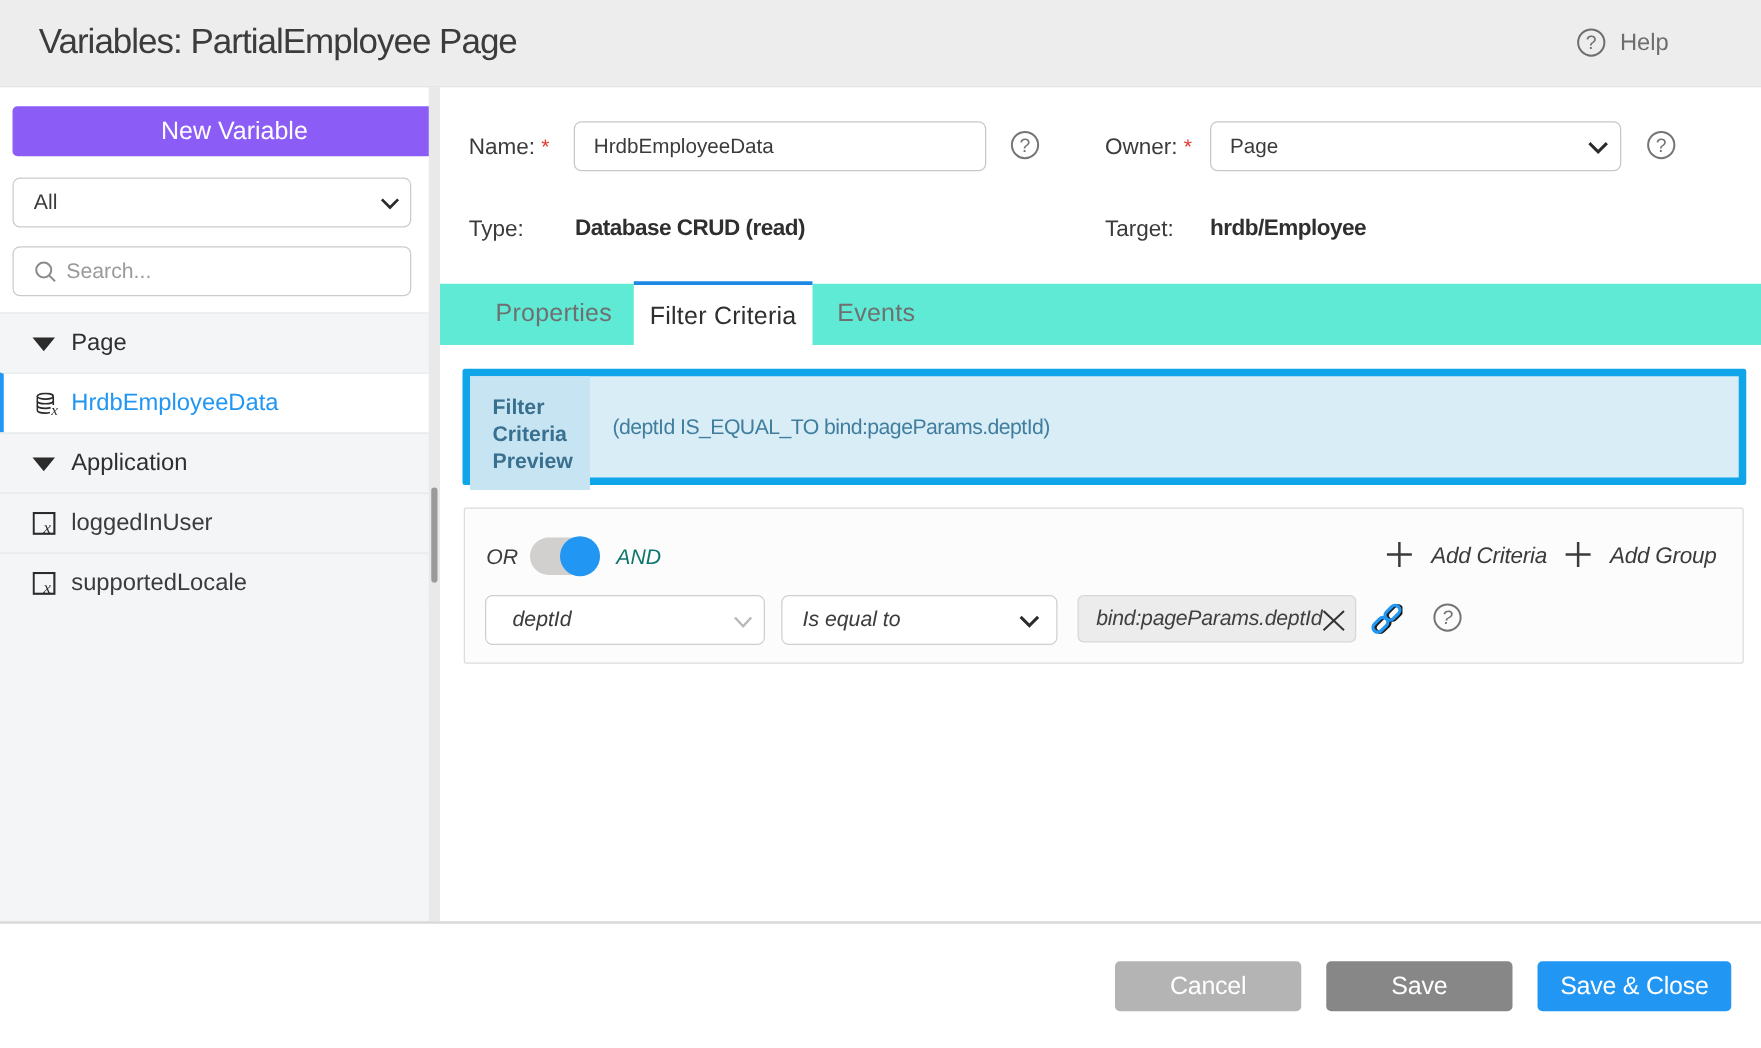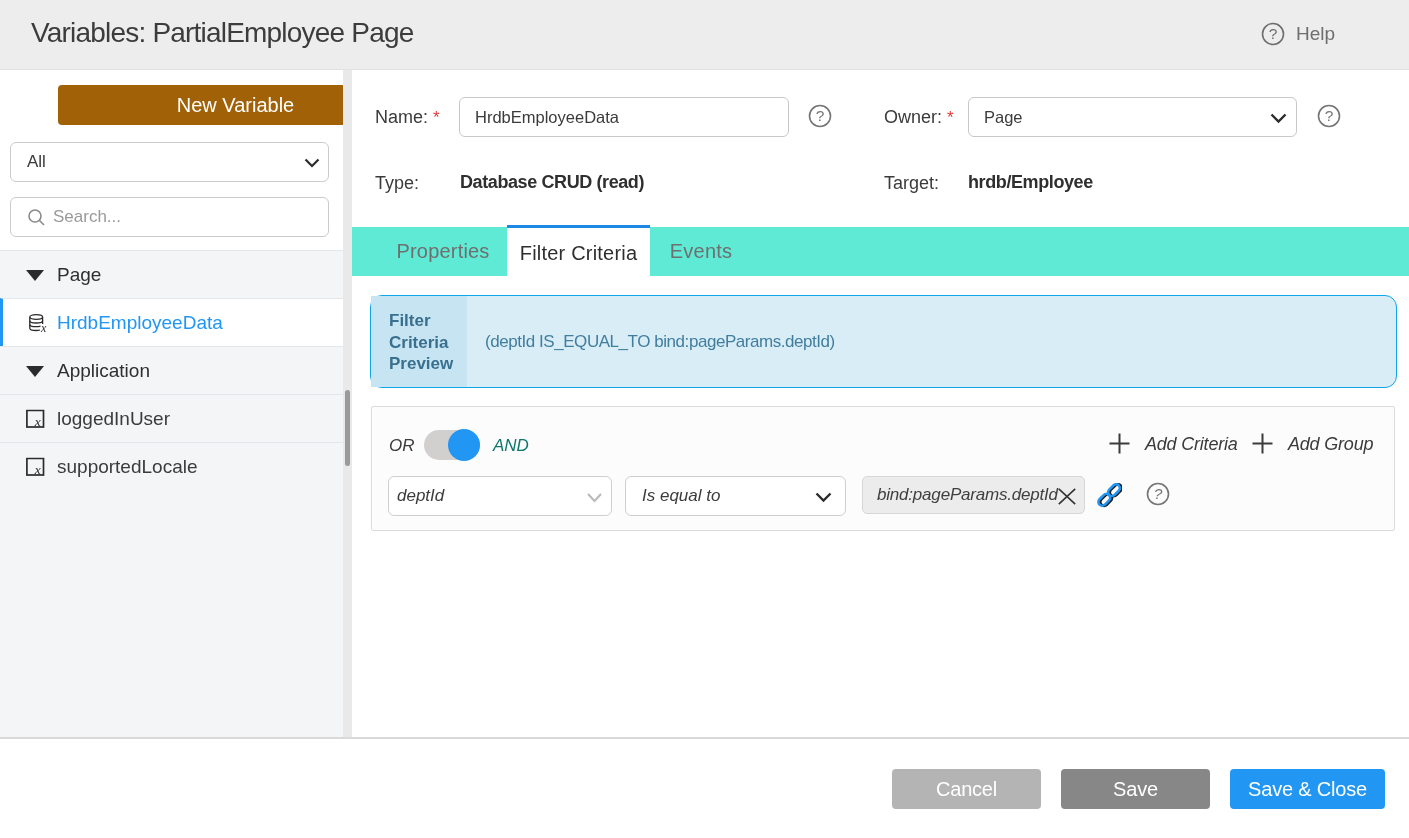--- a/index.html
+++ b/index.html
@@ -5,21 +5,21 @@
 * { margin:0; padding:0; box-sizing:border-box; }
 html,body { width:1409px; height:838px; background:#fff; font-family:"Liberation Sans", sans-serif; overflow:hidden; }
 
 #header { position:absolute; left:0; top:0; width:1409px; height:70px; background:#ededed; border-bottom:1px solid #e2e2e2; }
 #title { position:absolute; left:31px; top:17px; font-size:28px; color:#3c3c3c; letter-spacing:-0.8px; }
 #help { position:absolute; right:74px; top:22px; color:#6e6e6e; font-size:19px; }
 
 #sidebar { position:absolute; left:0; top:70px; width:343px; height:668px; background:#fff; }
 #sb-track { position:absolute; left:343px; top:70px; width:9px; height:668px; background:#e9e9e9; }
 #sb-thumb { position:absolute; left:345px; top:390px; width:5px; height:76px; background:#9a9a9a; border-radius:3px; }
-#newvar { position:absolute; left:10px; top:15px; width:355px; height:40px; background:#a16207; border-radius:4px; color:#fff; font-size:20px; text-align:center; line-height:40px;margin-left:48px; }
+#newvar { position:absolute; left:10px; top:15px; width:355px; height:40px; background:#8b5cf6; border-radius:4px; color:#fff; font-size:20px; text-align:center; line-height:40px; }
 .sel-box { position:absolute; left:10px; width:319px; height:40px; background:#fff; border:1px solid #cbcbcb; border-radius:6px; font-size:17px; color:#3b3b3b; line-height:38px; padding-left:14px; }
 #list { position:absolute; left:0; top:180px; width:343px; height:488px; background:#f3f5f6; border-top:1px solid #e3e7ea; border-bottom:1px solid #e3e7ea; }
 .row { position:relative; width:343px; height:48px; border-top:1px solid #e3e7ea; background:#f3f5f6; }
 .row.sel { background:#fff; border-left:3px solid #2196f3; }
 .rtxt { position:absolute; left:57px; top:50%; transform:translateY(-50%); font-size:19px; color:#3b3b3b; white-space:nowrap; }
 .row.sel .rtxt { left:54px; }
 .grp  { position:absolute; left:57px; top:50%; transform:translateY(-50%); font-size:19px; color:#2f2f2f; white-space:nowrap; }
 .tri { position:absolute; left:26px; top:50%; margin-top:-5px; width:0; height:0; border-left:9px solid transparent; border-right:9px solid transparent; border-top:11px solid #2b2b2b; }
 .ric { position:absolute; left:25px; top:50%; transform:translateY(-50%); }
 
@@ -28,31 +28,31 @@
 .star { color:#e53935; font-size:17px; }
 .inp { position:absolute; height:40px; background:#fff; border:1px solid #c8c8c8; border-radius:6px; font-size:16.5px; color:#3b3b3b; line-height:38px; padding-left:15px; }
 .bval { position:absolute; font-size:18px; font-weight:700; color:#2f2f2f; letter-spacing:-0.4px; }
 .qm { position:absolute; width:24px; height:24px; }
 
 #tabbar { position:absolute; left:0; top:157px; width:1057px; height:49px; background:#5eead4; }
 .tab { position:absolute; top:0; height:49px; font-size:20px; letter-spacing:0.2px; color:#6f6f6f; display:flex; align-items:center; justify-content:center; }
 #tab-active { position:absolute; left:155px; top:155px; width:143px; height:56px; background:#fff; border-top:3px solid #1e88e5; font-size:20px; letter-spacing:0.2px; color:#2f2f2f; display:flex; align-items:flex-start; justify-content:center; }
 #tab-active span { margin-top:14px; }
 
-#preview { position:absolute; left:18px; top:225px; width:1027px; height:93px; background:#d9edf7; border:1px solid #0ea5e9; border-radius:12px; }
+#preview { position:absolute; left:18px; top:225px; width:1027px; height:93px; background:#d9edf7; border:6px solid #0ea5e9; border-radius:2px; }
 #pv-label { position:absolute; left:0; top:0; width:96px; height:91px; background:#c7e4f2; color:#39708f; font-size:17px; font-weight:700; line-height:21.5px; padding:14px 0 0 18px; }
 #pv-text { position:absolute; left:114px; top:50%; transform:translateY(-50%); font-size:17px; letter-spacing:-0.45px; color:#417e9e; }
 
 #critbox { position:absolute; left:19px; top:336px; width:1024px; height:125px; background:#fcfcfc; border:1px solid #dcdcdc; border-radius:2px;font-style:italic; }
 #or { position:absolute; left:17px; top:29px; font-size:17px; color:#3b3b3b; }
 #and { position:absolute; left:121px; top:29px; font-size:17px; color:#0f766e; }
 #toggle { position:absolute; left:52px; top:23px; width:56px; height:30px; background:#d2cfcf; border-radius:15px; }
 #knob { position:absolute; right:0px; top:-1px; width:32px; height:32px; background:#2196f3; border-radius:50%; }
 .addlink { position:absolute; top:27px; font-size:18px; color:#3b3b3b; letter-spacing:-0.2px; }
-.csel { position:absolute; top:69px; height:40px; background:#fff; border:1px solid #cfcfcf; border-radius:6px; font-size:17px; color:#3b3b3b; line-height:38px; padding-left:8px; }
+.csel { position:absolute; top:69px; height:40px; background:#fff; border:1px solid #cfcfcf; border-radius:6px; font-size:17px; color:#3b3b3b; line-height:38px; padding-left:21px; }
 #chip { position:absolute; left:490px; top:69px; width:223px; height:38px; background:#ececec; border:1px solid #d7d7d7; border-radius:5px; font-size:17px; letter-spacing:-0.2px; color:#3f3f3f; line-height:36px; padding-left:14px; }
 
 #footer { position:absolute; left:0; top:737px; width:1409px; height:101px; background:#fff; border-top:2px solid #d9d9d9; }
 .btn { position:absolute; top:30px; height:40px; border-radius:4px; color:#fff; font-size:20px; letter-spacing:-0.2px; text-align:center; line-height:40px; }
 svg { display:block; }
 </style>
 </head>
 <body>
 <div id="header">
   <div id="title">Variables: PartialEmployee Page</div>

